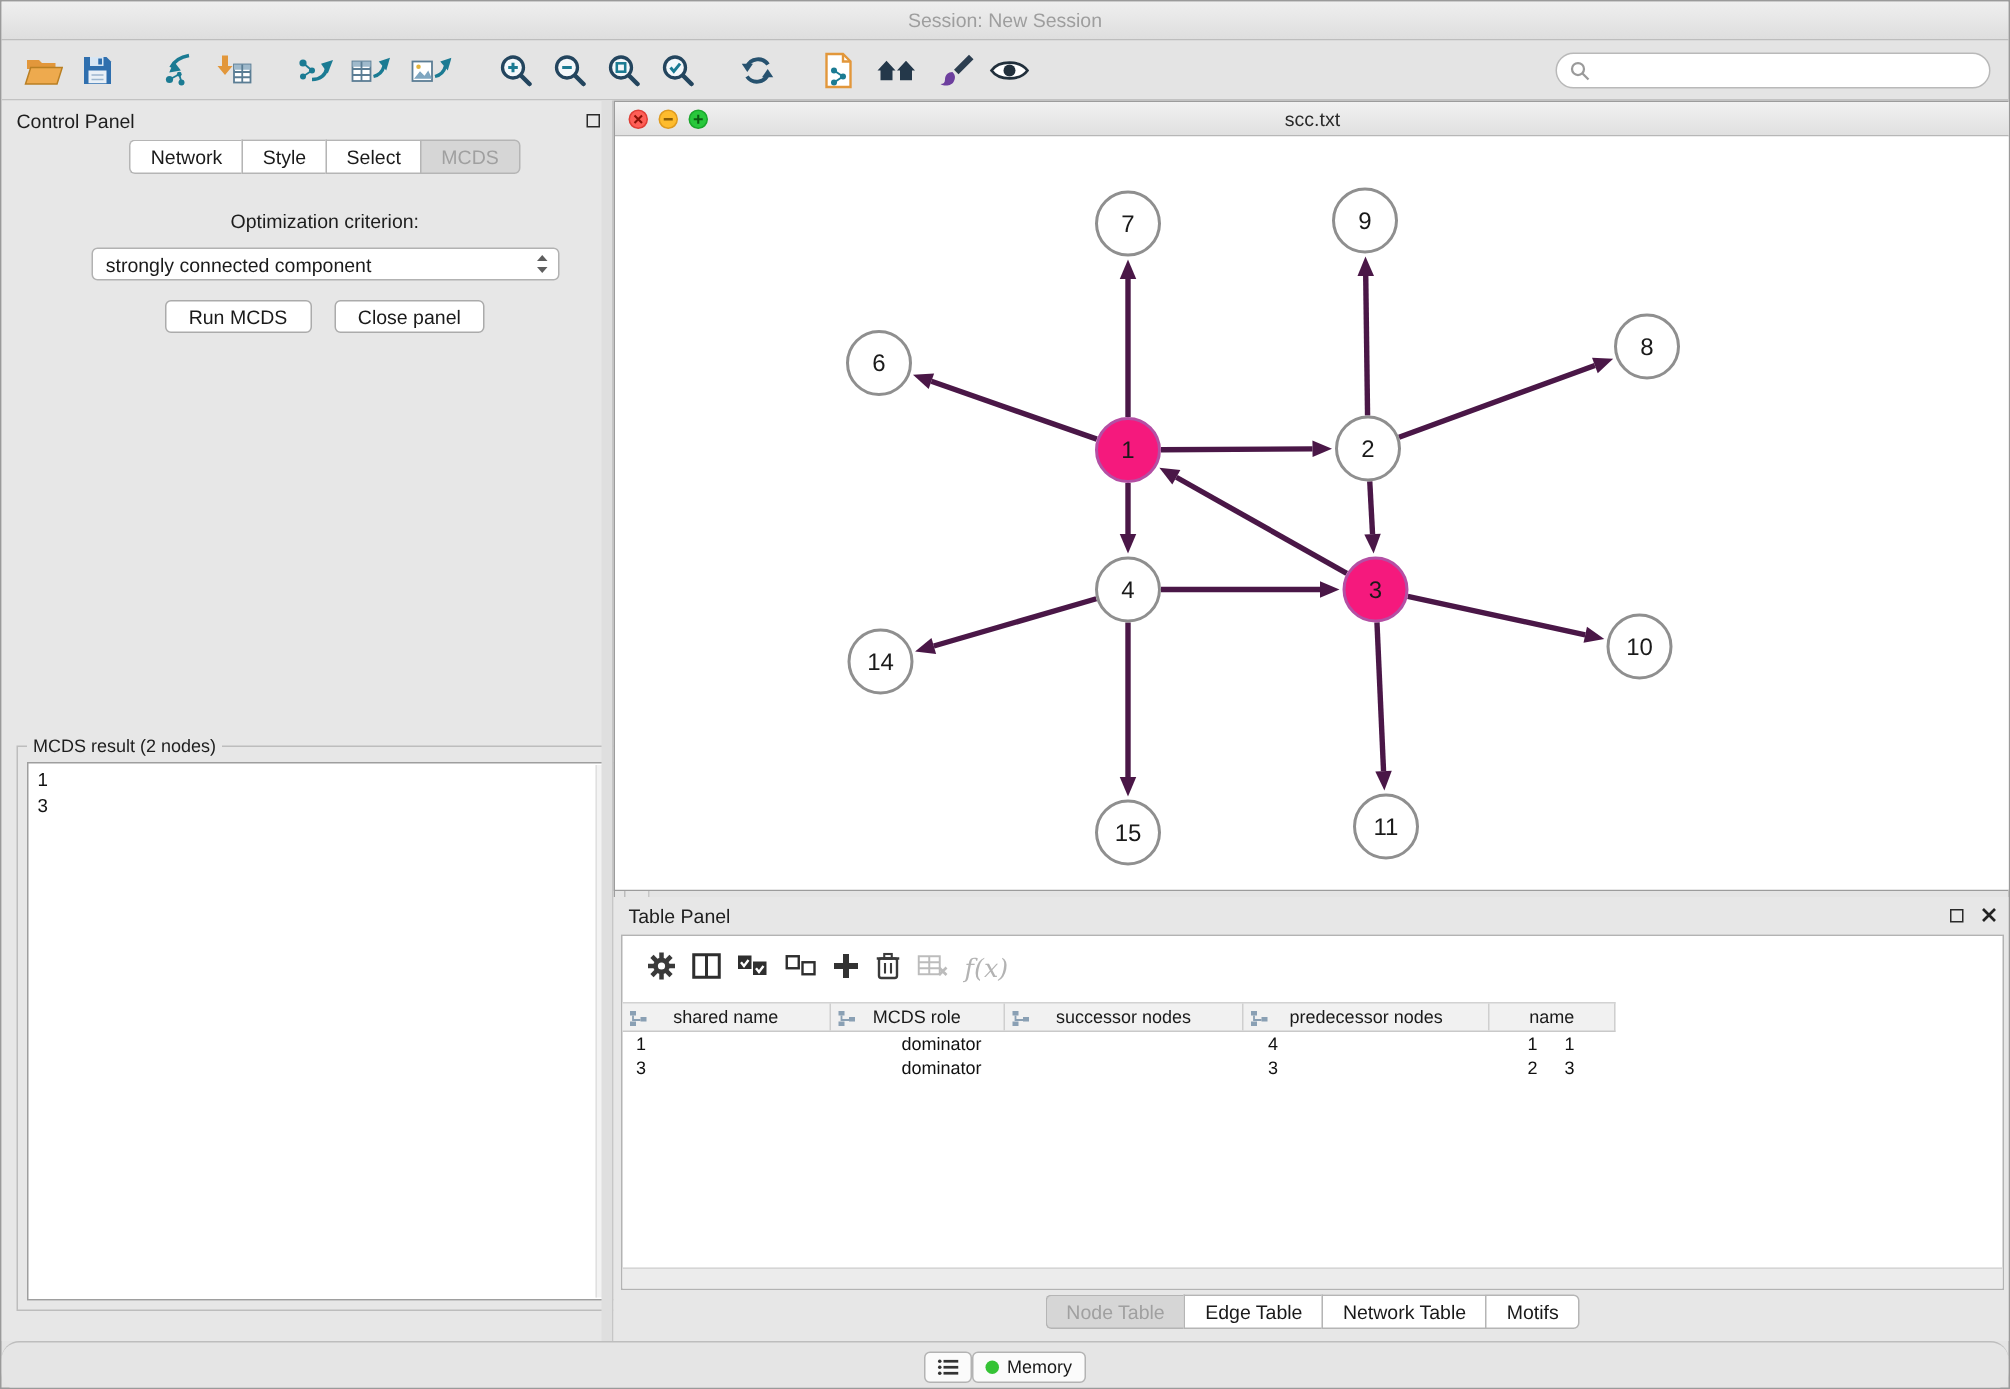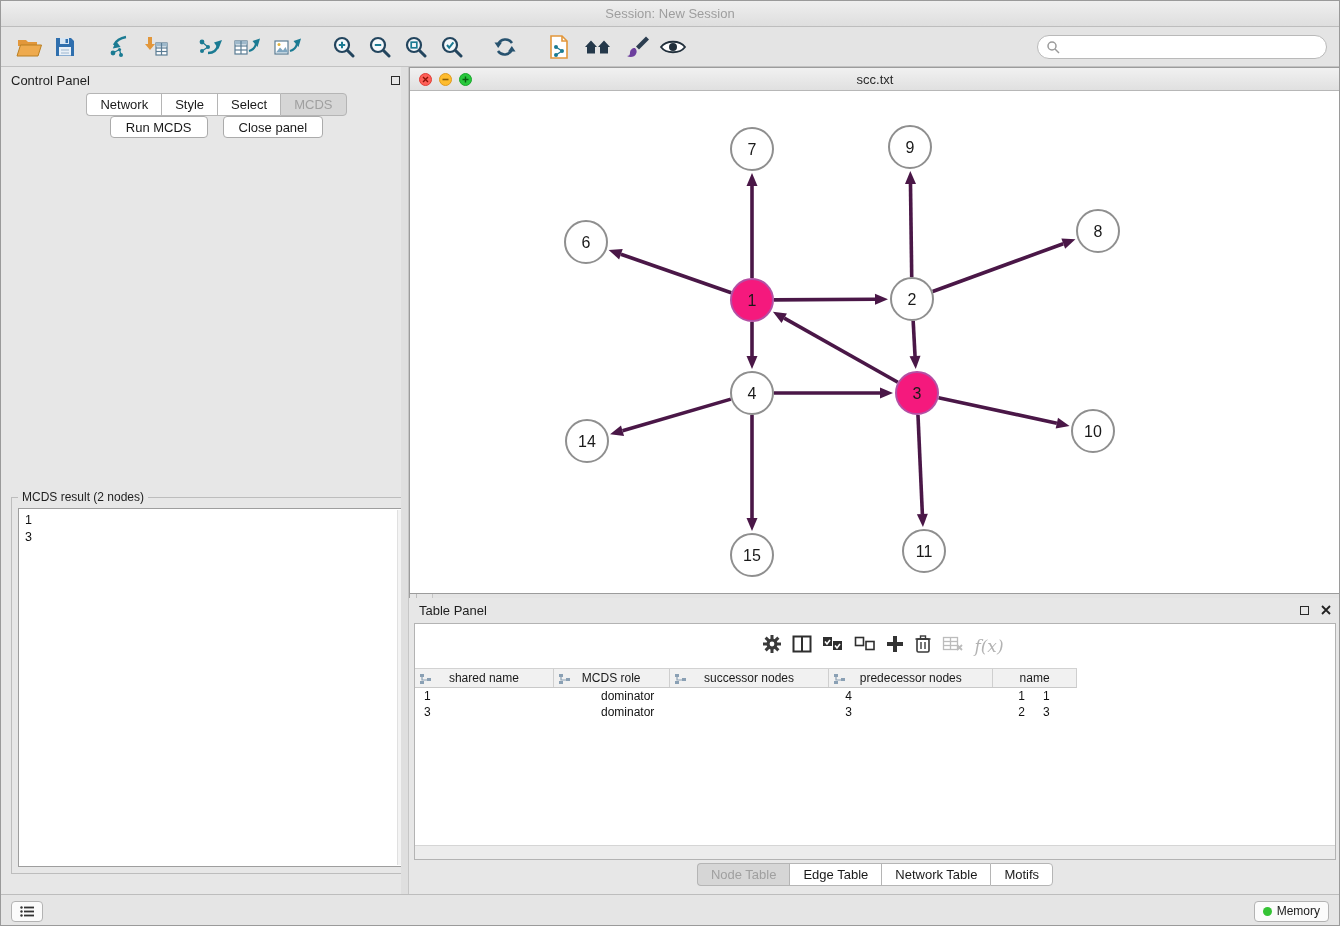--- a/index.html
+++ b/index.html
@@ -49,21 +49,21 @@
   .tab:first-child { border-radius:4px 0 0 4px; }
   .tab:last-child  { border-radius:0 4px 4px 0; border-right:1px solid #b5b5b5; }
   .tab.active { background:#d6d6d6; color:#a0a0a0; }
   .opt-label { text-align:center; margin-top:24px; font-size:13px; color:#1e1e1e; }
   .dropdown {
     width:312px; height:22px; margin:10px auto 0; background:#fff;
     border:1px solid #b2b2b2; border-radius:4px;
     display:flex; align-items:center; padding:0 6px 0 9px; font-size:13px; color:#1a1a1a;
   }
   .dropdown .dd-text { flex:1; }
-  .btn-row { display:flex; justify-content:center; gap:15px; }
+  .btn-row { display:flex; justify-content:center; gap:15px; margin-top:13px; }
   .mbtn {
     height:22px; padding:0 15px; background:#fff; border:1px solid #ababab;
     border-radius:4px; font-size:13px; color:#1a1a1a;
     font-family:"Liberation Sans", sans-serif;
   }
   .result-box {
     position:absolute; left:10px; right:15px; top:430px; bottom:20px;
     border:1px solid #bdbdbd;
   }
   .result-legend {
@@ -108,21 +108,21 @@
     background:#e7e7e7;
   }
   .tp-header {
     height:24px; display:flex; align-items:center; justify-content:space-between;
     padding:0 10px; font-size:13px; color:#1e1e1e;
   }
   .tp-inner {
     position:absolute; left:5px; right:5px; top:25px; bottom:34px;
     background:#fff; border:1px solid #b3b3b3;
   }
-  .tp-toolbar { height:44px; display:flex; align-items:center; padding-left:16px; gap:10px;justify-content:center; }
+  .tp-toolbar { height:44px; display:flex; align-items:center; padding-left:16px; gap:10px; }
   .fx { font-family:"DejaVu Serif", serif; font-style:italic; font-size:17px; color:#b3b3b3; }
   .grid-header { display:flex; height:20px; background:#f1f1f1;
     border-top:1px solid #d2d2d2; border-bottom:1px solid #c9c9c9; width:662px; border-right:1px solid #cfcfcf; }
   .hcell { position:relative; display:flex; align-items:center; justify-content:center;
     font-size:12px; color:#1a1a1a; border-right:1px solid #cfcfcf; height:100%; }
   .hcell:last-child { border-right:none; }
   .hcell .sort { position:absolute; left:4px; top:4px; }
   .c0 { width:139px; } .c1 { width:116px; } .c2 { width:160px; } .c3 { width:164px; } .c4 { width:83px; }
   .grid-row { display:flex; height:16px; font-size:12px; color:#111; }
   .rcell { height:100%; display:flex; align-items:center; }
@@ -133,21 +133,21 @@
   .rcell.c4 { padding-left:9px; }
   .tp-scrollstrip {
     position:absolute; left:0; right:0; bottom:0; height:14px;
     background:#ececec; border-top:1px solid #d5d5d5;
   }
   .tp-tabs { position:absolute; left:0; right:0; bottom:8px; display:flex; justify-content:center; }
   
   .statusbar {
     position:absolute; left:0; top:893px; width:100%; height:33px;
     background:#e5e5e5; border-top:1px solid #bdbdbd;
-    display:flex; align-items:center; justify-content:space-between; padding:0 10px;
+    display:flex; align-items:center; justify-content:center; padding:0 10px;border-radius:12px;
   }
   .sbtn {
     height:21px; background:#fbfbfb; border:1px solid #b3b3b3; border-radius:4px;
     display:flex; align-items:center; justify-content:center; gap:5px;
     font-size:12px; color:#1a1a1a; padding:0 8px;
     font-family:"Liberation Sans", sans-serif;
   }
   .memdot { width:9px; height:9px; border-radius:50%; background:#35c335; display:inline-block; }
 </style>
 </head>
@@ -316,20 +316,28 @@
         <svg width="10" height="10" viewBox="0 0 10 10">
           <path d="M1 1 L9 9 M9 1 L1 9" stroke="#222" stroke-width="1.8"></path>
         </svg>
       </span>
     </div>
     <div class="tabs">
       <span class="tab">Network</span>
       <span class="tab">Style</span>
       <span class="tab">Select</span>
       <span class="tab active">MCDS</span>
+    </div>
+    <div class="opt-label">Optimization criterion:</div>
+    <div class="dropdown">
+      <span class="dd-text">strongly connected component</span>
+      <svg width="9" height="14" viewBox="0 0 9 14">
+        <path d="M4.5 1 L8 5 H1 z" fill="#5e5e5e"></path>
+        <path d="M4.5 13 L1 9 h7 z" fill="#5e5e5e"></path>
+      </svg>
     </div>
     <div class="btn-row">
       <button class="mbtn">Run MCDS</button>
       <button class="mbtn">Close panel</button>
     </div>
     <div class="result-box">
       <span class="result-legend">MCDS result (2 nodes)</span>
       <div class="result-area">
         <div>1</div>
         <div>3</div>

